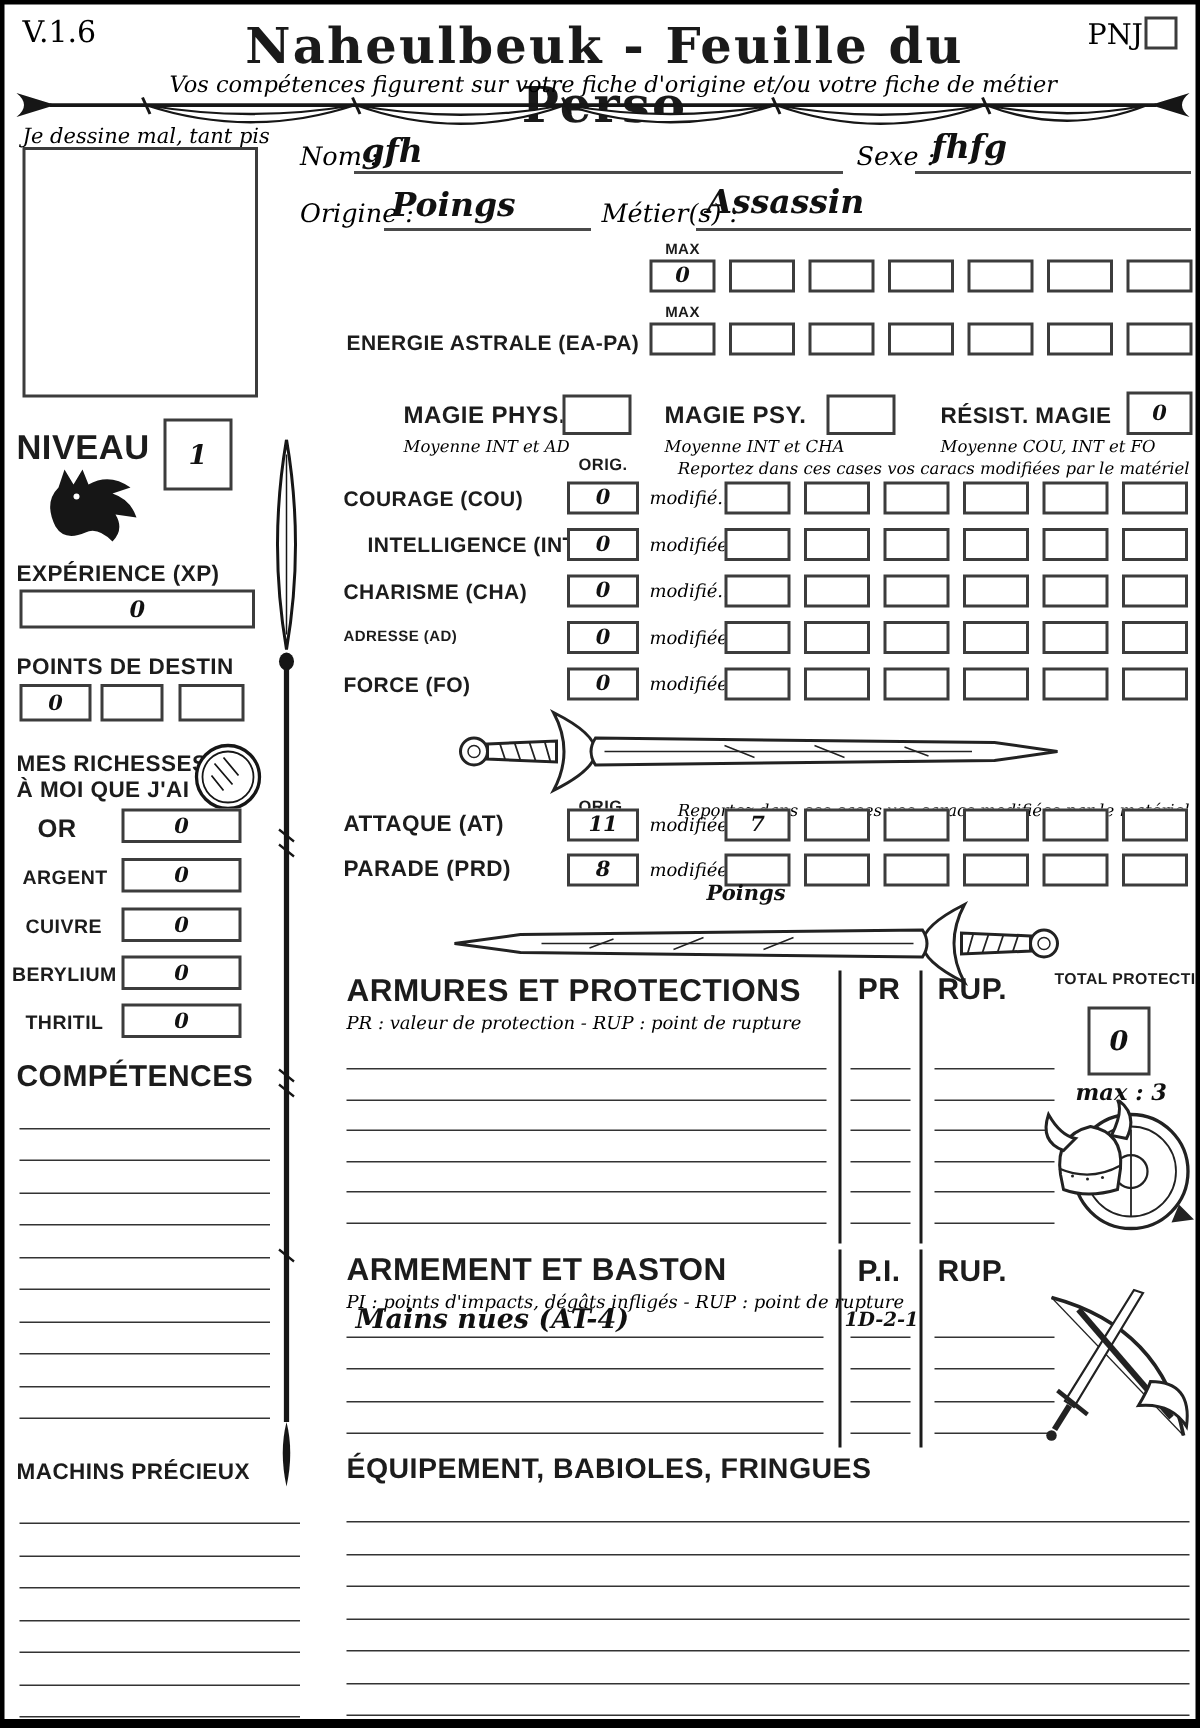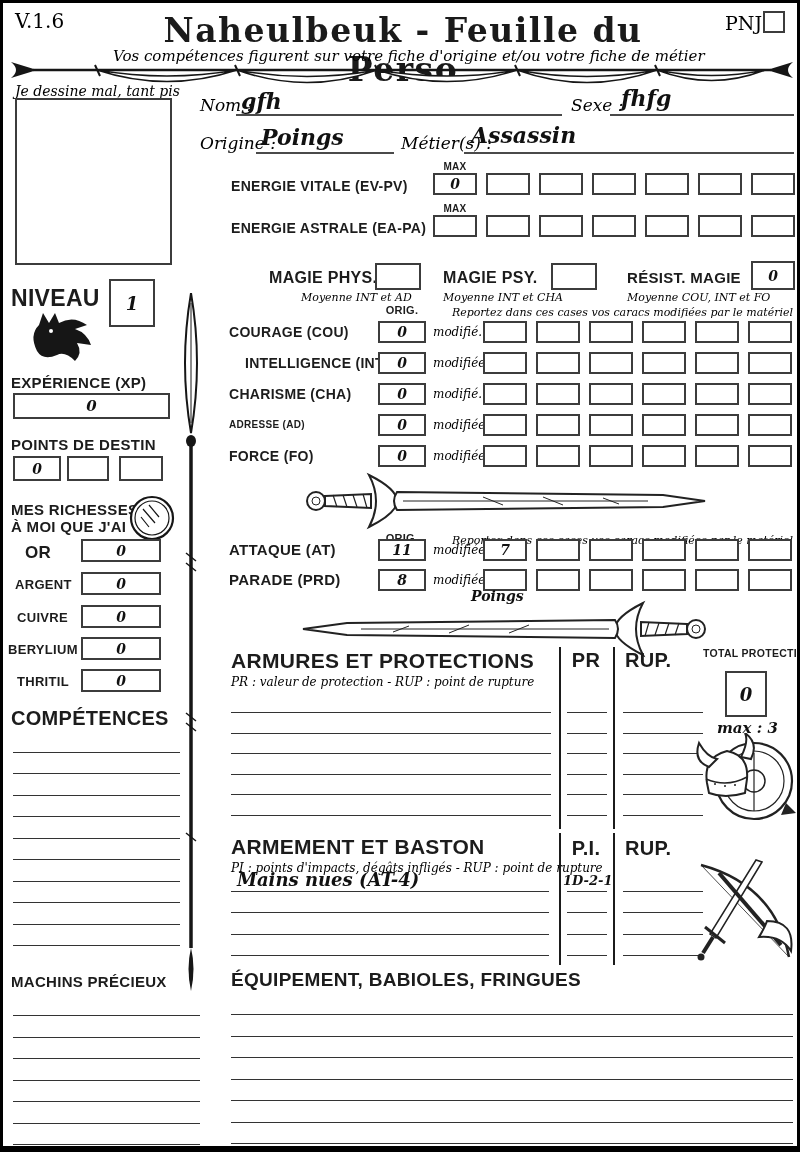--- a/index.html
+++ b/index.html
@@ -140,21 +140,20 @@
   <div class="wline" style="left:607px;top:111px;width:184px;"></div>
 
   <div class="abs script" style="left:197px;top:130px;font-size:17px;">Origine :</div>
   <div class="abs hand" style="left:258px;top:121px;font-size:22px;">Poings</div>
   <div class="wline" style="left:253px;top:149px;width:138px;"></div>
 
   <div class="abs script" style="left:398px;top:130px;font-size:17px;">Métier(s) :</div>
   <div class="abs hand" style="left:468px;top:119px;font-size:22px;">Assassin</div>
   <div class="wline" style="left:461px;top:149px;width:330px;"></div>
 
-  <div class="deco rowlabel" style="left:228px;top:172px;font-size:14px;">ENERGIE VITALE (EV-PV)</div>
   <div class="abs deco ctr" style="left:430px;top:158px;width:44px;font-size:10px;">MAX</div>
   <div class="cellrow" style="left:430px;top:170px;">
       <div class="cell">0</div>
       <div class="cell"></div>
       <div class="cell"></div>
       <div class="cell"></div>
       <div class="cell"></div>
       <div class="cell"></div>
       <div class="cell"></div>
     </div>
@@ -166,21 +165,21 @@
       <div class="cell"></div>
       <div class="cell"></div>
       <div class="cell"></div>
       <div class="cell"></div>
       <div class="cell"></div>
       <div class="cell"></div>
     </div>
 
   <div class="abs deco" style="left:266px;top:266px;font-size:16px;">MAGIE PHYS.</div>
   <div class="box hand" style="left:372px;top:260px;width:46px;height:27px;font-size:14px;"></div>
-  <div class="abs script" style="left:266px;top:288px;font-size:11px;margin-left:32px;">Moyenne INT et AD</div>
+  <div class="abs script" style="left:266px;top:288px;font-size:11px;">Moyenne INT et AD</div>
 
   <div class="abs deco" style="left:440px;top:266px;font-size:16px;">MAGIE PSY.</div>
   <div class="box hand" style="left:548px;top:260px;width:46px;height:27px;font-size:14px;"></div>
   <div class="abs script" style="left:440px;top:288px;font-size:11px;">Moyenne INT et CHA</div>
 
   <div class="abs deco" style="left:624px;top:266px;font-size:15px;">RÉSIST. MAGIE</div>
   <div class="box hand" style="left:748px;top:258px;width:44px;height:29px;font-size:14px;">0</div>
   <div class="abs script" style="left:624px;top:288px;font-size:11px;">Moyenne COU, INT et FO</div>
 
   <div class="abs deco ctr" style="left:375px;top:301px;width:48px;font-size:11px;">ORIG.</div>

